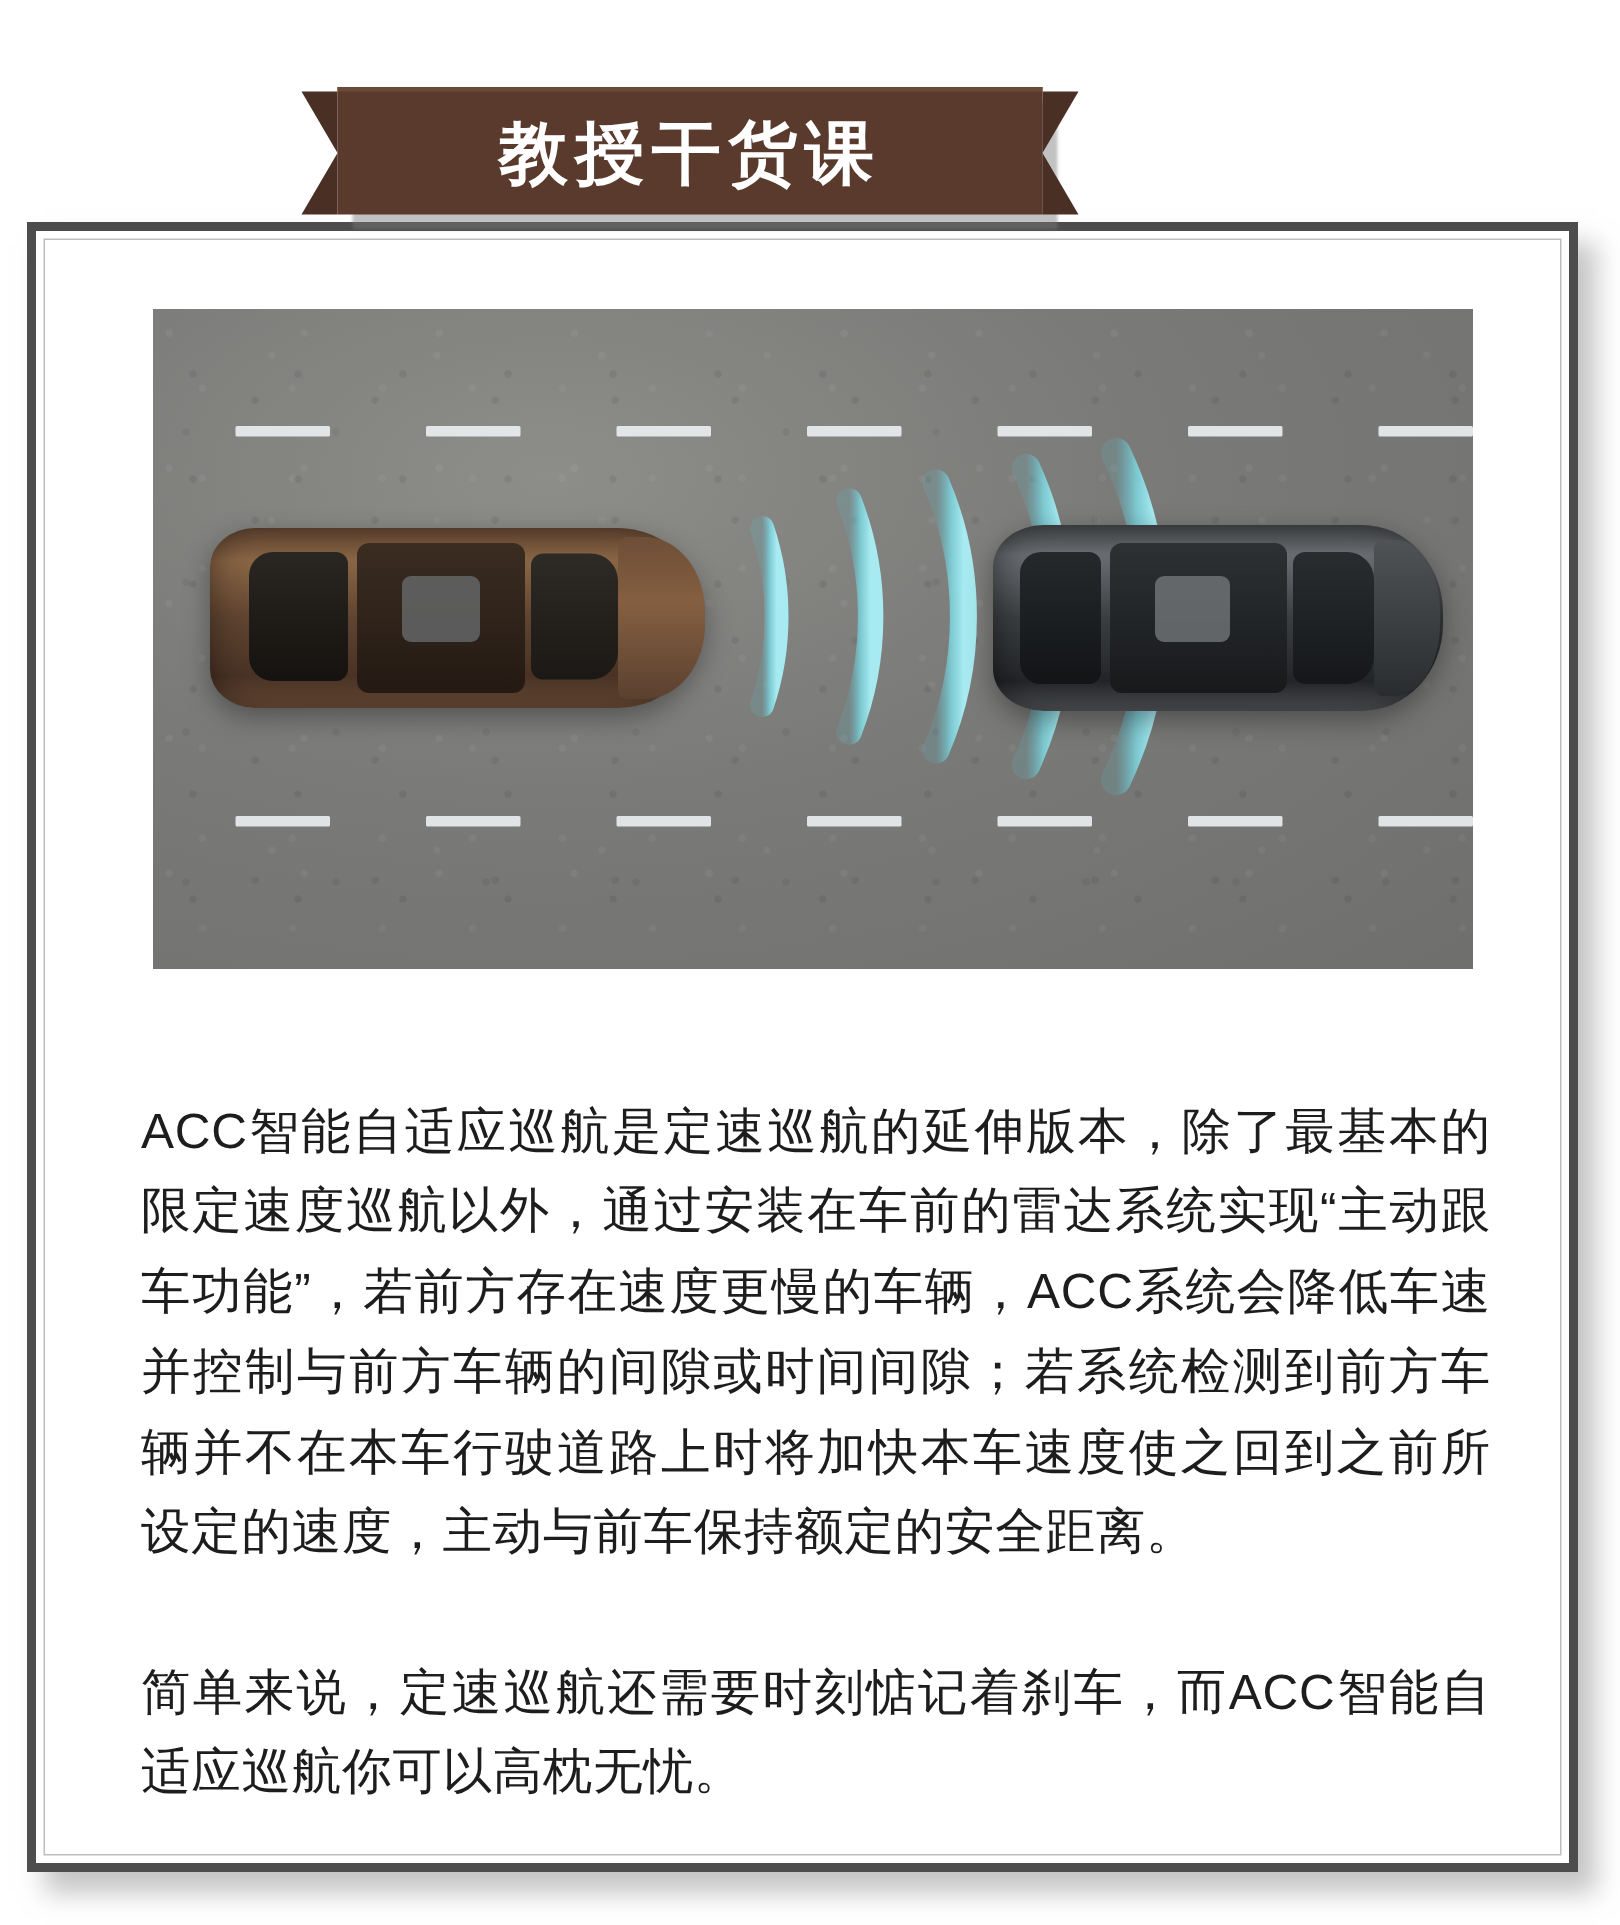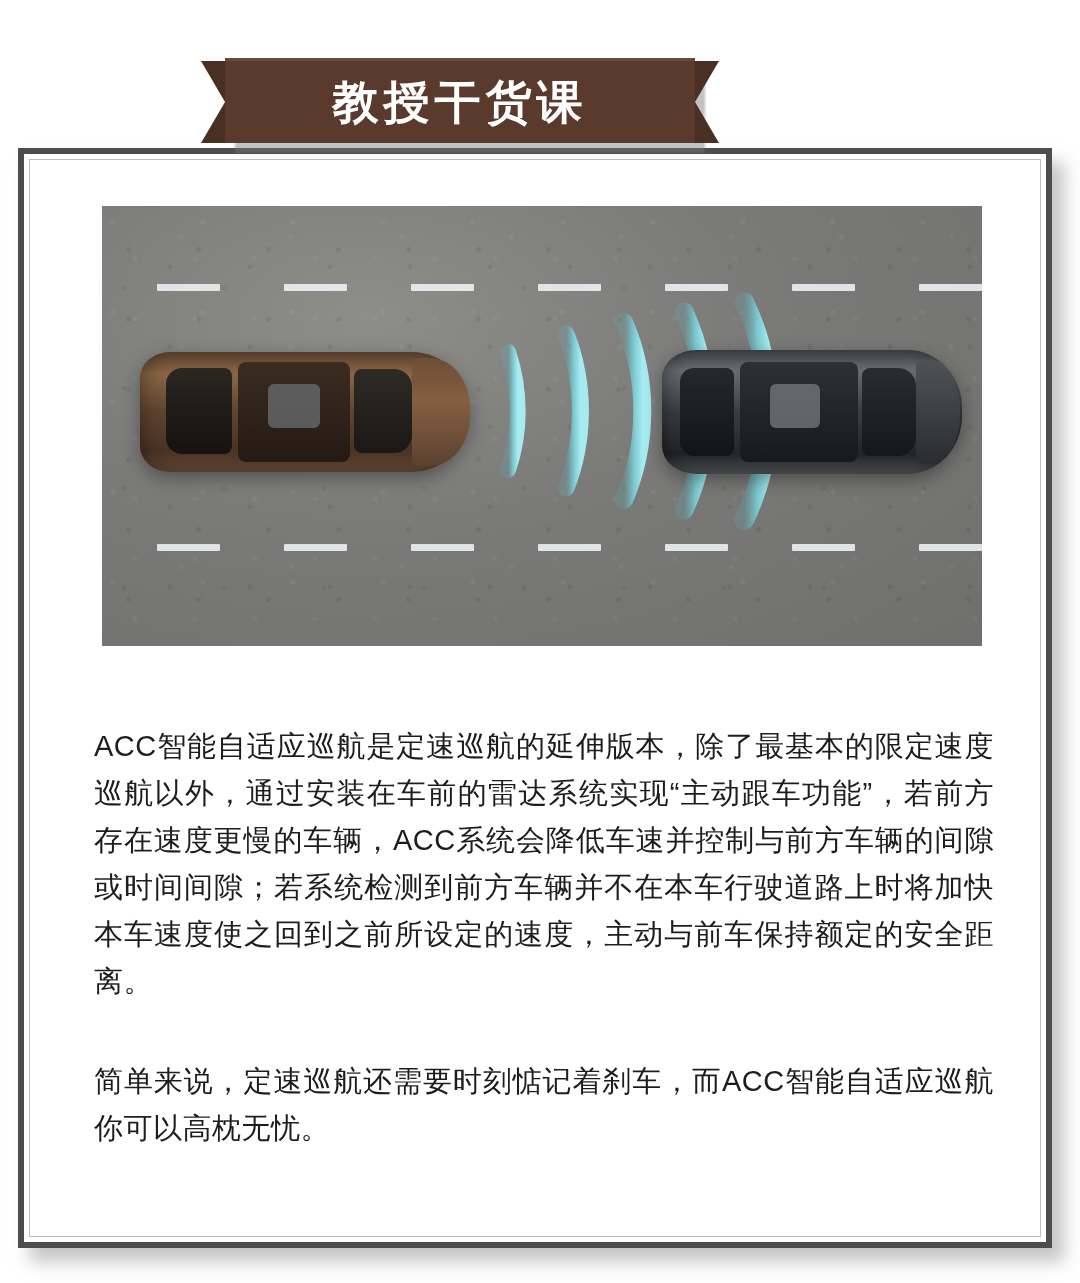--- a/index.html
+++ b/index.html
@@ -246,21 +246,21 @@
     pointer-events: none;
   }
 
   
   .body-text {
     position: absolute;
     left: 70px;
     top: 540px;
     width: 900px;
     color: #1d1d1d;
-    font-size: 29px;
+    font-size: 33px;
     line-height: 1.62;
     letter-spacing: 0.5px;
     text-align: justify;
   }
   .para + .para { margin-top: 53px; }
 </style>
 </head>
 <body>
 
 <div class="banner-wrap">

